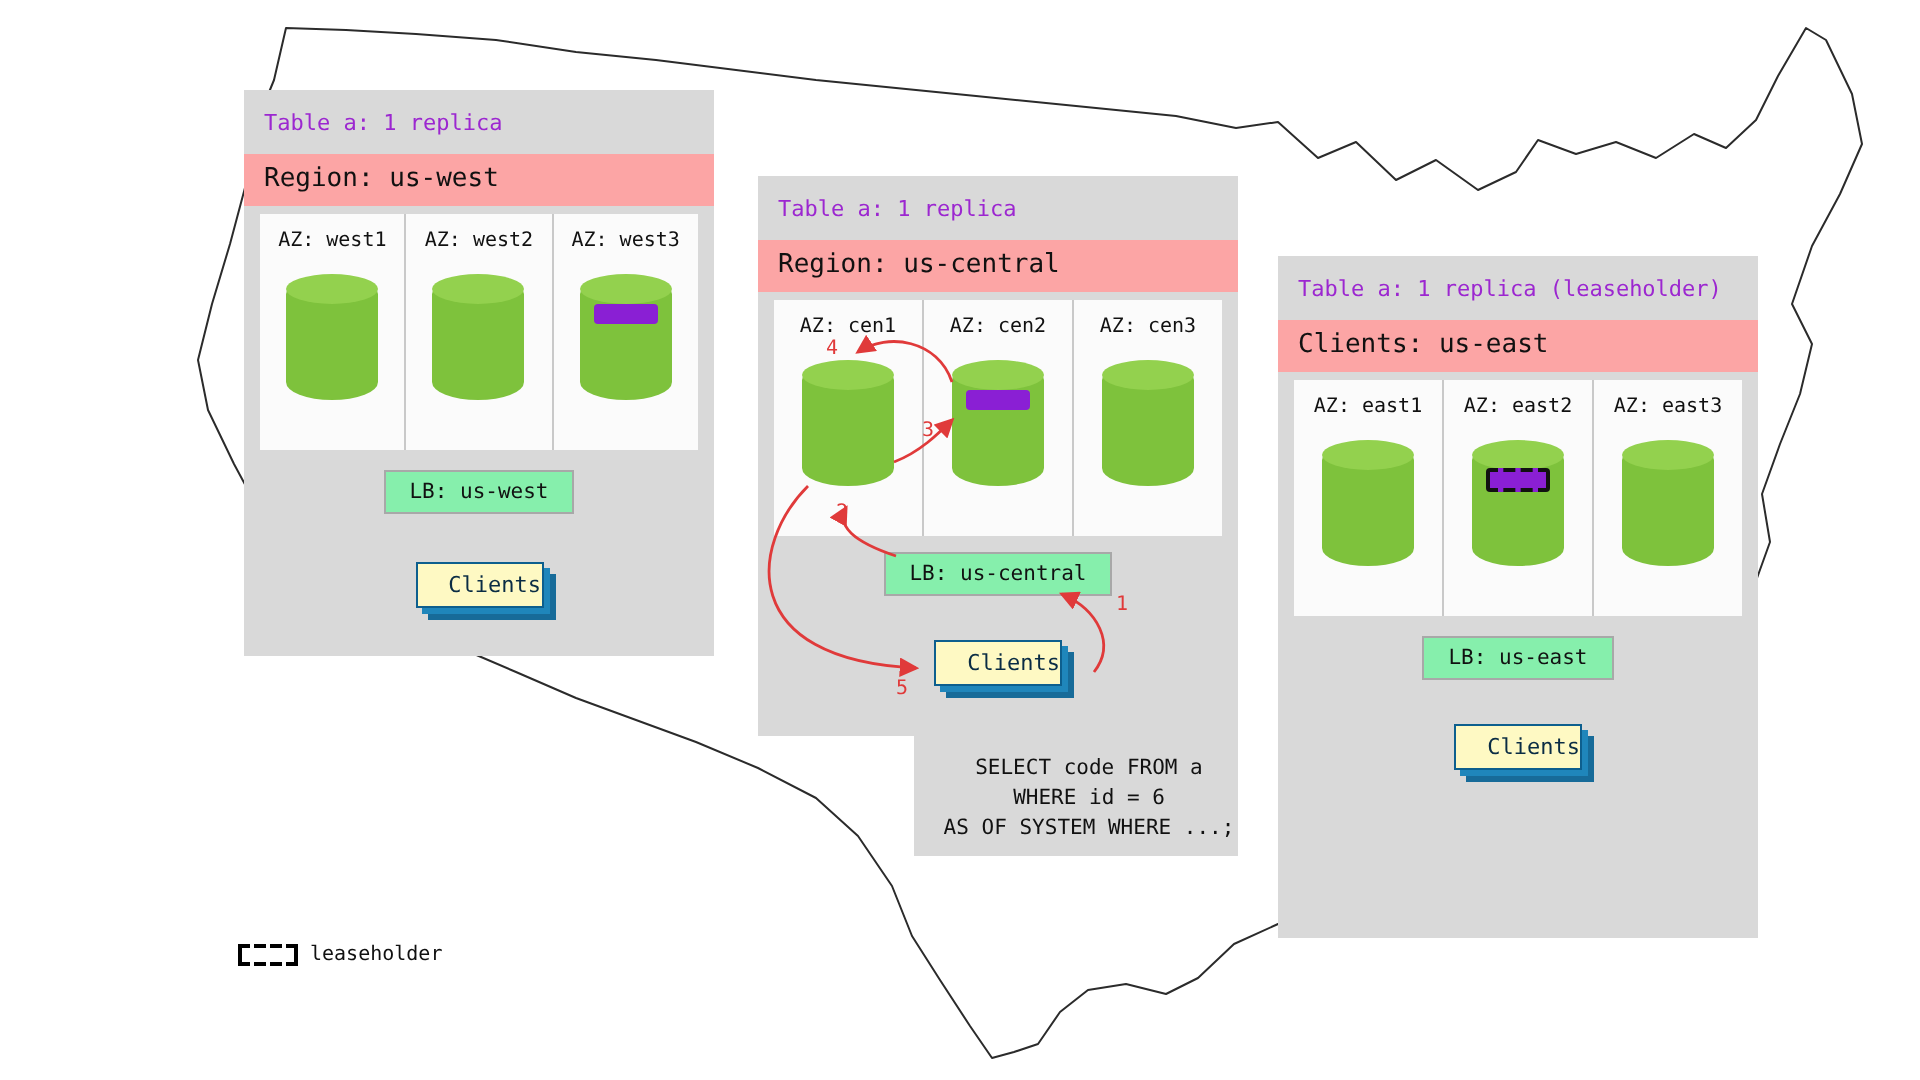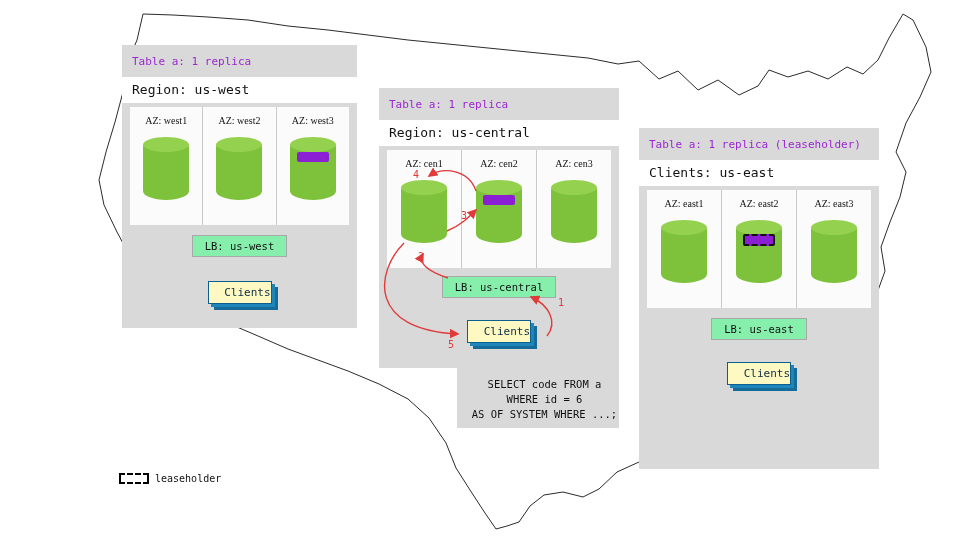--- a/index.html
+++ b/index.html
@@ -8,23 +8,23 @@
   .stage { position: relative; width: 960px; height: 540px; overflow: hidden; background: #fff; margin-left: 27px; }
 
   .map-svg { position: absolute; left: 0; top: 0; z-index: 0; }
 
   .panel { position: absolute; background: #d9d9d9; z-index: 2; }
   .panel-west   { left: 95px;  top: 45px;  width: 235px; height: 283px; }
   .panel-central{ left: 352px; top: 88px;  width: 240px; height: 280px; }
   .panel-east   { left: 612px; top: 128px; width: 240px; height: 341px; }
 
   .tbl-label { color: #9c27d0; font-size: 11px; padding: 10px 10px 12px 10px; height: 32px; }
-  .region-band { background: #ffffff; font-size: 13px; padding: 5px 10px; height: 26px; }
+  .region-band { background: #fca5a5; font-size: 13px; padding: 5px 10px; height: 26px; }
 
-  .az-area { background: #fbfbfb; margin: 4px 8px 0 8px; height: 118px; display: flex; font-family: Liberation Serif, serif; }
+  .az-area { background: #fbfbfb; margin: 4px 8px 0 8px; height: 118px; display: flex; }
   .az-col { flex: 1 1 0; text-align: center; }
   .az-col + .az-col { border-left: 1px solid #c9c9c9; }
   .az-label { font-size: 10px; padding-top: 8px; }
 
   .cyl { position: relative; width: 46px; height: 62px; margin: 12px auto 0 auto;
          background: #7ec23c; border-radius: 23px / 9px; }
   .cyl::before { content: ""; position: absolute; left: 0; top: -1px; width: 46px; height: 15px;
                  border-radius: 50%; background: #93d14e; }
   .band { position: absolute; left: 7px; top: 14px; width: 32px; height: 10px;
           background: #8a1fd4; border-radius: 2px; z-index: 1; }

